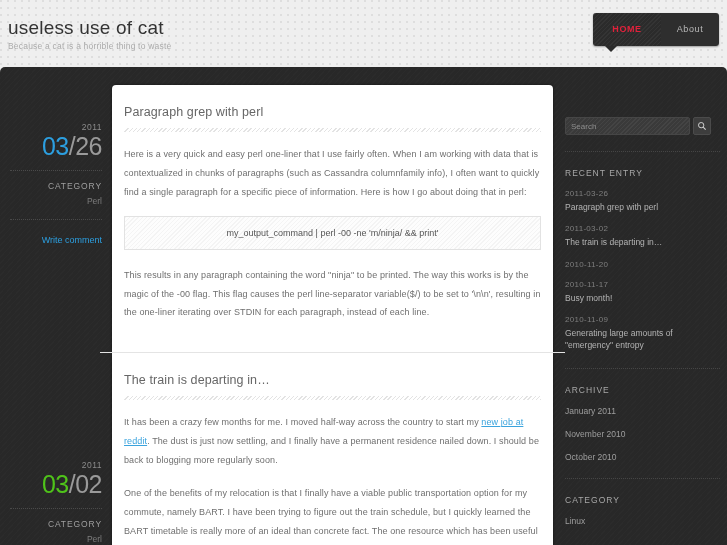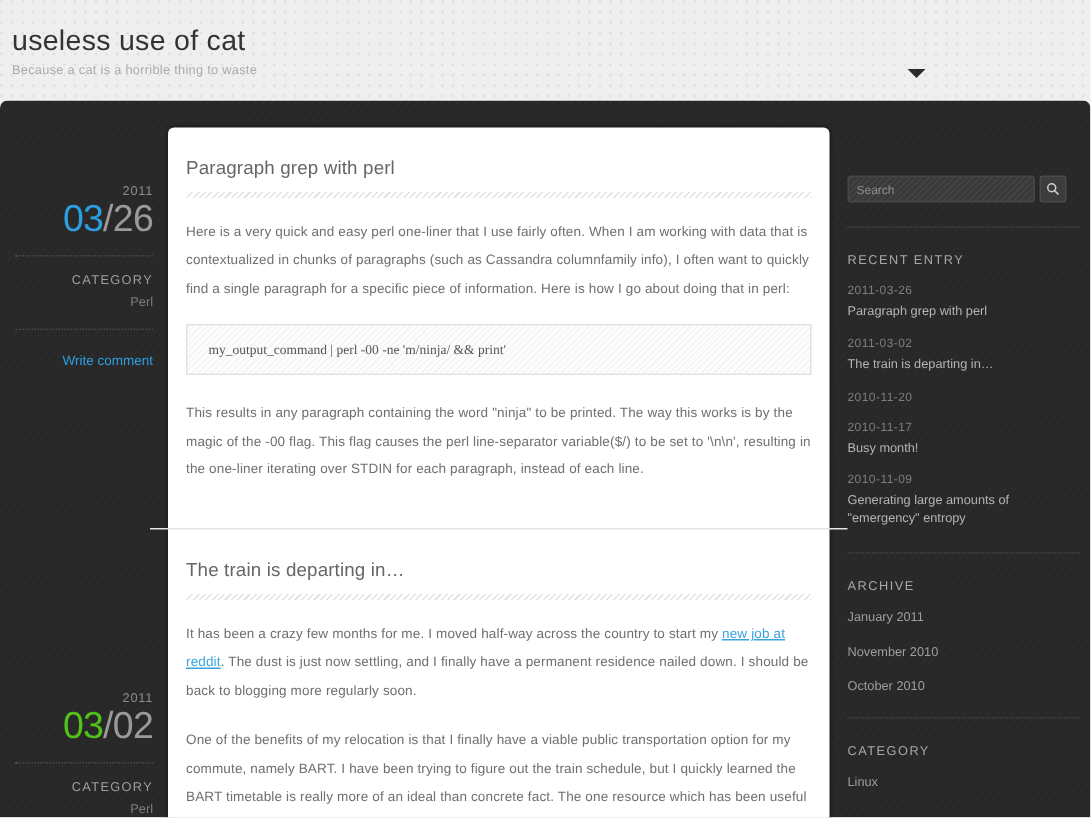--- a/index.html
+++ b/index.html
@@ -94,21 +94,21 @@
   }
   .post p{
     margin:4px 0 14px 0;font-size:9px;color:#6f6f6f;line-height:2.1;
     letter-spacing:0.1px;
   }
   .post p a{color:#3aa3dd;}
   .codebox{
     border:1px solid #e2e2e2;
     background:repeating-linear-gradient(-45deg,#f4f4f4 0 1px, #fdfdfd 1px 3px);
     padding:11px 14px;margin:0 0 16px 0;
-    font-size:9px;color:#555;font-family:Liberation Serif, serif;
+    font-size:9px;color:#555;font-family:Liberation Sans, sans-serif;text-align:center;
   }
   .post-sep{border-top:1px solid #e4e4e4;margin:0 -12px 0 -12px;}
   .spacer-bottom{height:16px;}
   
   #right-col{
     position:absolute;left:565px;top:50px;width:155px;bottom:0;
   }
   #search-row{display:flex;align-items:center;}
   #search-input{
     width:125px;height:18px;box-sizing:border-box;
@@ -135,20 +135,24 @@
   .entry-title{font-size:8.5px;color:#b4b4b4;line-height:1.45;cursor:pointer;}
   .side-link{font-size:8.5px;color:#9e9e9e;margin-bottom:13px;cursor:pointer;}
 </style>
 </head>
 <body>
 
 <div id="header">
   <div id="site-title">useless use of cat</div>
   <div id="site-tagline">Because a cat is a horrible thing to waste</div>
 
+  <div id="nav">
+    <div class="nav-item home">HOME</div>
+    <div class="nav-item about">About</div>
+  </div>
   <div id="nav-pointer"></div>
 </div>
 
 <div id="shell">
   <div id="shell-inner">
 
     <div id="left-col">
 
       <div class="meta-block" style="top:55px;">
         <div class="meta-year">2011</div>

